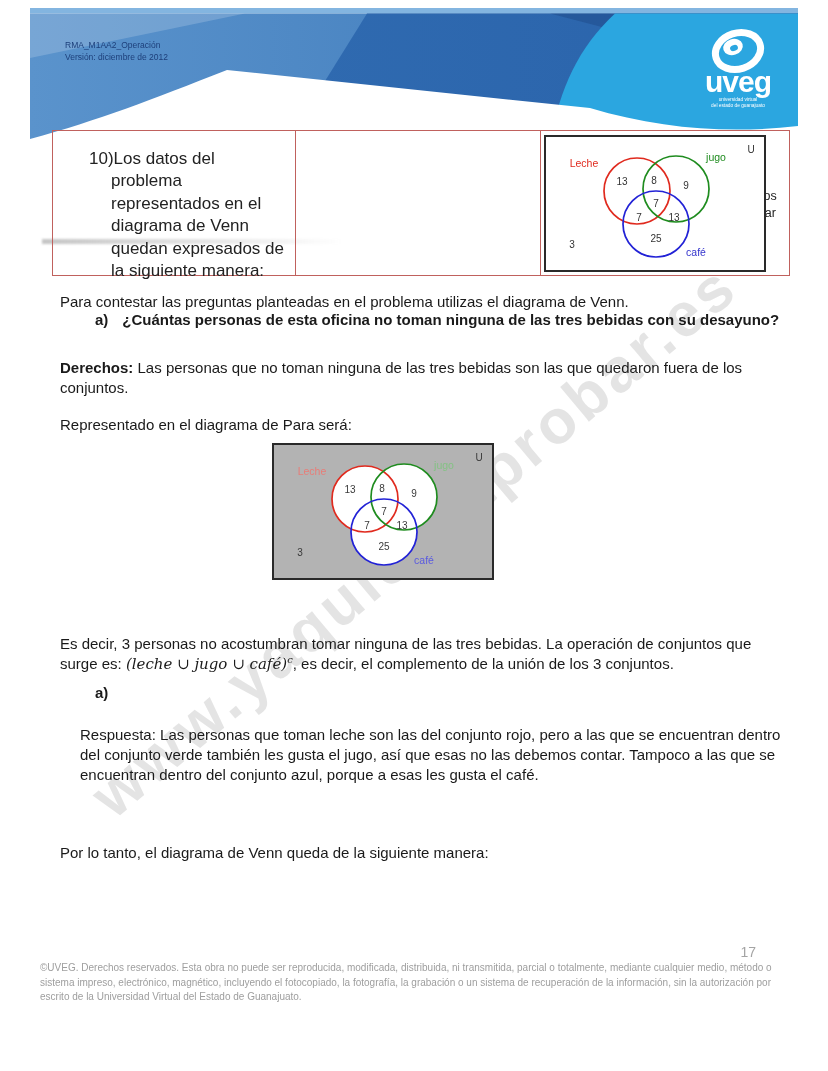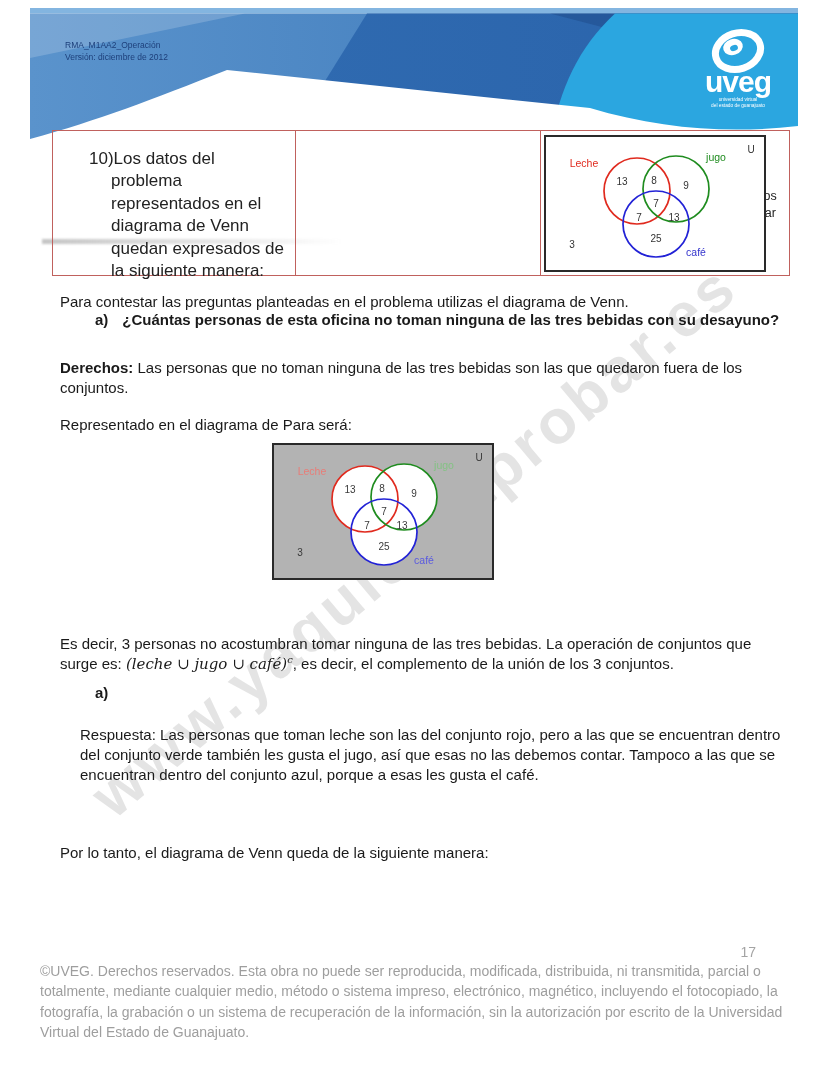--- a/index.html
+++ b/index.html
@@ -41,21 +41,21 @@
   .para{position:absolute;left:60px;width:720px;font-size:15px;line-height:1.32;z-index:2;}
   .bold{font-weight:bold;}
   .qline{left:95px;width:700px;font-weight:bold;display:flex;}
   .qline .qmark{margin-right:14px;}
   .formula{font-family:"DejaVu Serif",serif;font-style:italic;}
   .formula-sup{font-family:"DejaVu Serif",serif;font-style:italic;font-size:10px;
                vertical-align:super;line-height:0;}
 
   
   .pagenum{position:absolute;right:72px;top:944px;font-size:14px;color:#a4a4a4;z-index:2;}
-  .copyright{position:absolute;left:40px;top:961px;width:754px;font-size:14px;
+  .copyright{position:absolute;left:40px;top:961px;width:754px;font-size:10px;
              line-height:1.45;color:#9e9e9e;z-index:2;}
 </style>
 </head>
 <body>
 
 <div class="page">
 
   <div class="watermark">
     <span>www.yaquieroaprobar.es</span>
   </div>

